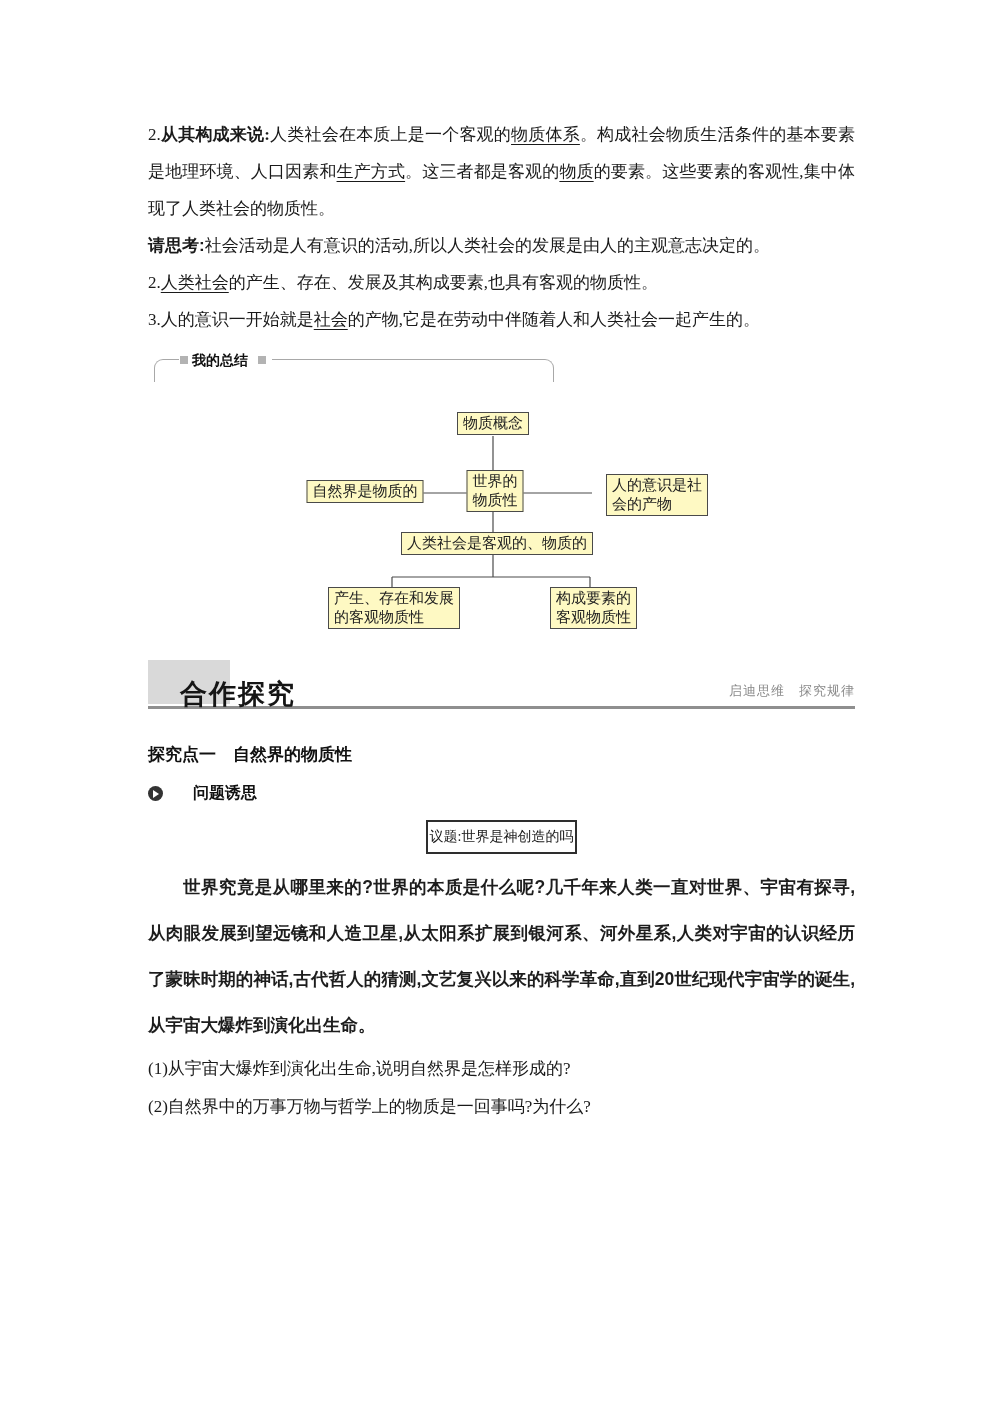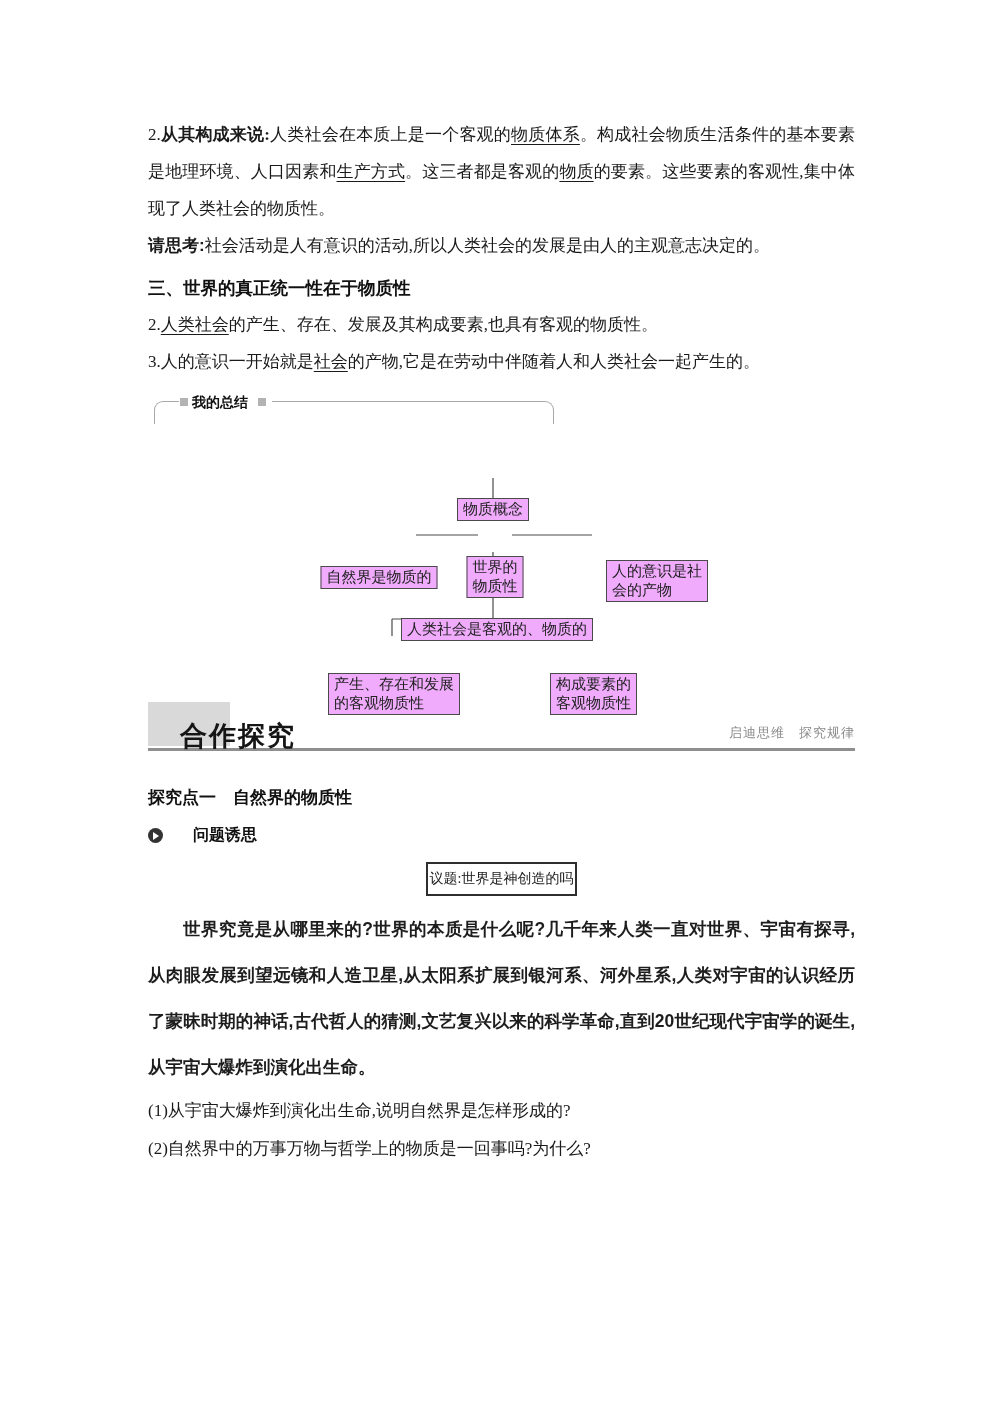--- a/index.html
+++ b/index.html
@@ -47,43 +47,43 @@
     position:absolute; left:44px; top:0px;
     font-family:"Liberation Sans","DejaVu Sans",sans-serif;
     font-weight:bold; font-size:14px; line-height:25px; color:#111;
   }
 
   
   .flow { position:relative; height:246px; margin-top:14px;
           font-family:"Liberation Serif","DejaVu Serif",serif; font-size:15px; }
   .flow svg { position:absolute; left:0; top:0; }
   .fnode {
-    position:absolute; background:#f0abfc; border:1px solid #4a4a4a;
-    padding:1px 5px; line-height:19px; white-space:nowrap; color:#222;margin-top:44px;
+    position:absolute; background:#fef9c3; border:1px solid #4a4a4a;
+    padding:1px 5px; line-height:19px; white-space:nowrap; color:#222;
   }
   .fnode.ctr { text-align:center; }
   .xc { transform:translateX(-50%); }
 
   
   .band { position:relative; height:46px; margin-top:14px; }
   .band-box { position:absolute; left:0; top:0; width:82px; height:44px; background:#d9d9d9; }
   .band-title {
     position:absolute; left:32px; top:4px;
     font-family:"Liberation Sans","DejaVu Sans",sans-serif;
     font-weight:bold; font-size:27px; letter-spacing:2px; color:#151515;margin-top:12px;
   }
   .band-sub {
     position:absolute; right:0; bottom:6px;
     font-family:"Liberation Sans","DejaVu Sans",sans-serif;
     font-size:13px; color:#8a8a8a; letter-spacing:1px;
   }
   .band-rule { height:3px; background:#8f8f8f; }
 
   .point-heading {
-    font-family:Liberation Sans, sans-serif;
+    font-family:Liberation Mono, monospace;
     font-weight:bold; font-size:17px; line-height:26px; margin-top:34px; color:#111;
   }
 
   .prompt-row { display:flex; align-items:center; margin-top:14px; }
   .play-icon { width:15px; height:15px; background:#333; border-radius:50%;
                position:relative; margin-right:6px; flex:none; }
   .play-icon::after {
     content:""; position:absolute; left:5px; top:3.5px;
     border-left:6px solid #fff; border-top:4px solid transparent; border-bottom:4px solid transparent;
   }
@@ -109,21 +109,20 @@
 </head>
 <body>
 
 <div class="content">
 
   <p class="body-text"><span>2.</span><span class="b">从其构成来说:</span><span>人类社会在本质上是一个客观的</span><span class="u">物质体系</span><span>。构成社会物质生活条件的基本要素是地理环境、人口因素和</span><span class="u">生产方式</span><span>。这三者都是客观的</span><span class="u">物质</span><span>的要素。这些要素的客观性,集中体现了人类社会的物质性。</span></p>
 
   <p class="body-text"><span class="c-sansb">请思考:</span><span>社会活动是人有意识的活动,所以人类社会的发展是由人的主观意志决定的。</span></p>
 
 
-  <p class="sec-heading">三、世界的真正统一性在于物质性</p>
 
   <p class="body-text list-item"><span>2.</span><span class="u">人类社会</span><span>的产生、存在、发展及其构成要素,也具有客观的物质性。</span></p>
   <p class="body-text list-item"><span>3.人的意识一开始就是</span><span class="u">社会</span><span>的产物,它是在劳动中伴随着人和人类社会一起产生的。</span></p>
 
   <div class="summary-head">
     <div class="bracket-left"></div>
     <div class="deco-sq sq1"></div>
     <div class="summary-title">我的总结</div>
     <div class="deco-sq sq2"></div>
     <div class="bracket-right"></div>
@@ -140,21 +139,21 @@
         <line x1="244" y1="177" x2="442" y2="177"></line>
         <line x1="244" y1="177" x2="244" y2="194"></line>
         <line x1="442" y1="177" x2="442" y2="194"></line>
       </g>
     </svg>
     <div class="fnode ctr xc" style="left:345px; top:12px;">物质概念</div>
     <div class="fnode ctr xc" style="left:347px; top:70px;">
       <div>世界的</div>
       <div>物质性</div>
     </div>
-    <div class="fnode ctr xc" style="left:231px; top:80px;">自然界是物质的</div>
+    <div class="fnode ctr xc" style="left:217px; top:80px;">自然界是物质的</div>
     <div class="fnode" style="left:458px; top:74px;">
       <div>人的意识是社</div>
       <div>会的产物</div>
     </div>
     <div class="fnode ctr xc" style="left:349px; top:132px;">人类社会是客观的、物质的</div>
     <div class="fnode" style="left:180px; top:187px;">
       <div>产生、存在和发展</div>
       <div>的客观物质性</div>
     </div>
     <div class="fnode" style="left:402px; top:187px;">

